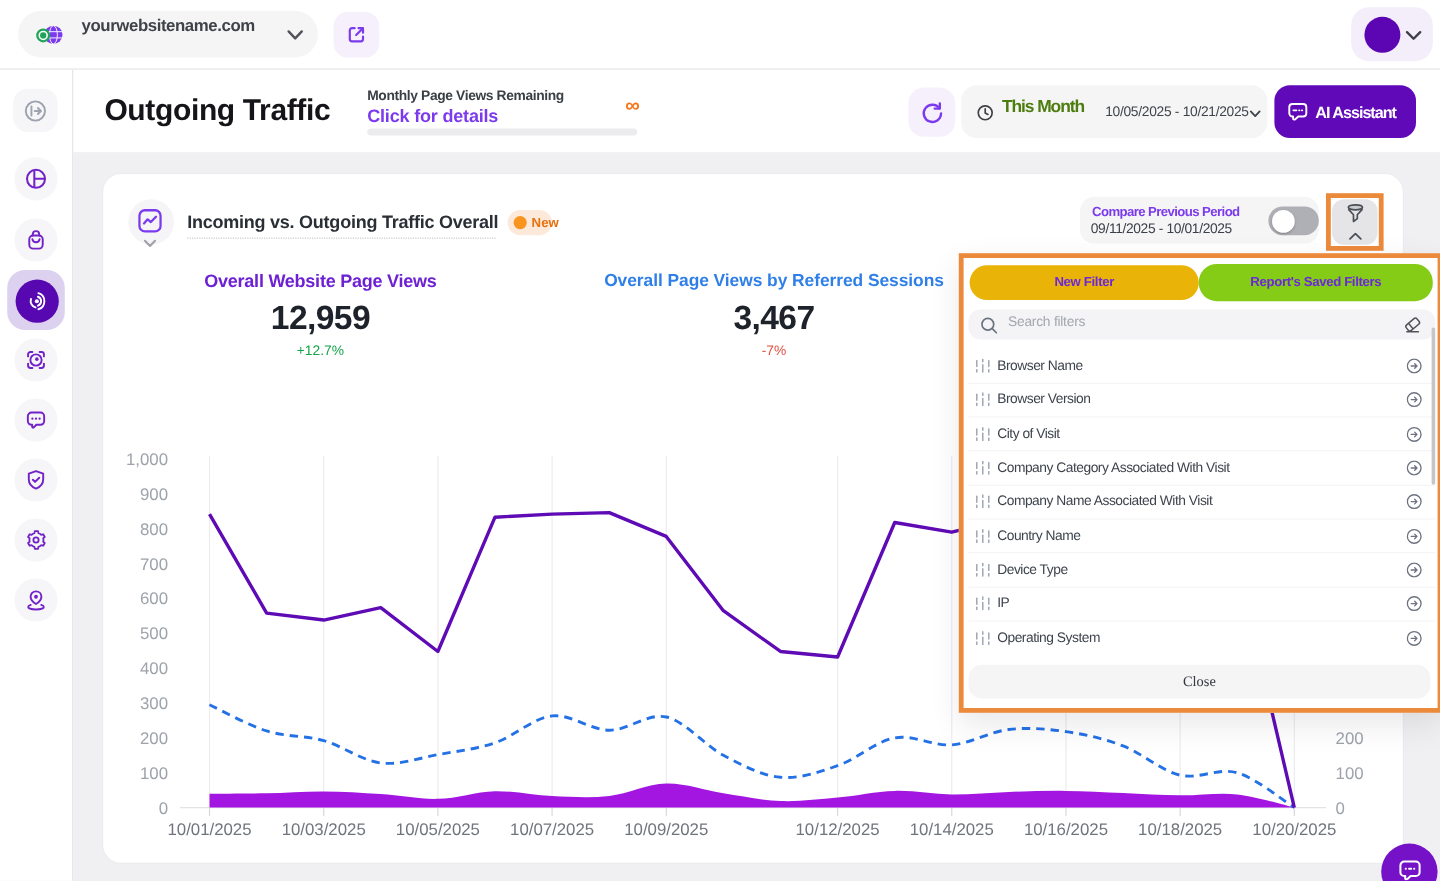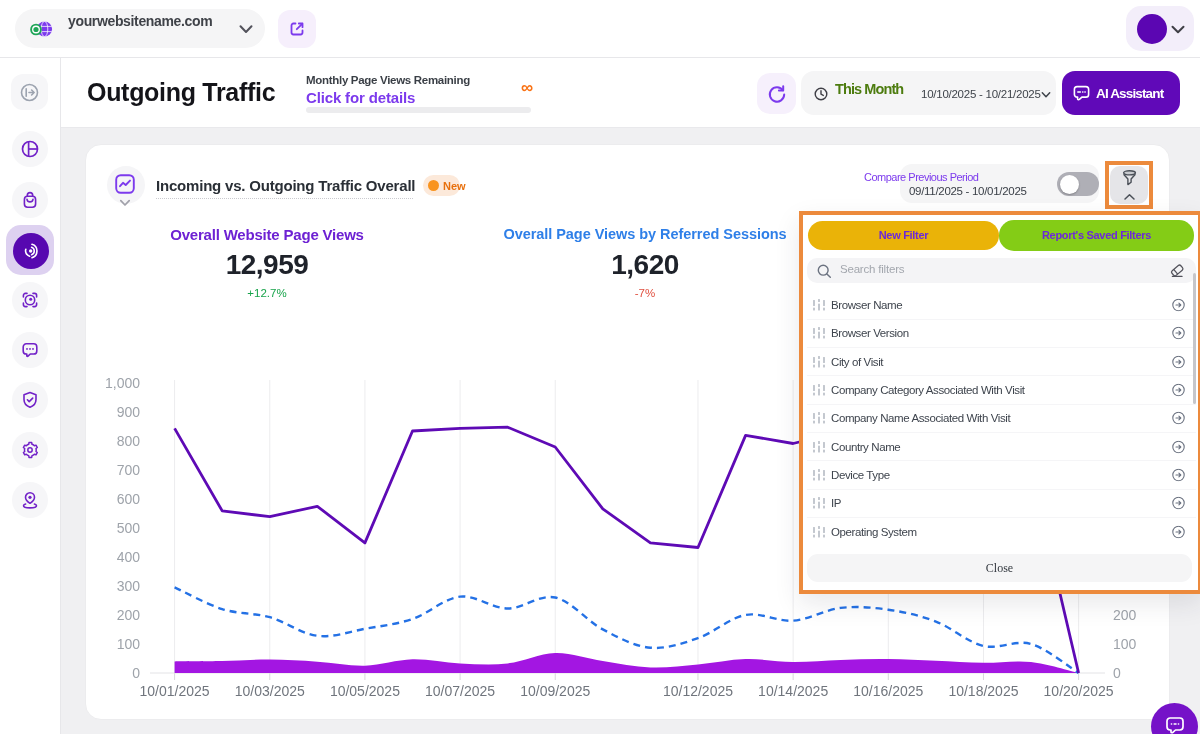--- a/index.html
+++ b/index.html
@@ -32,21 +32,21 @@
 #card { position:absolute; left:85px; top:144px; width:1085px; height:576px; background:#fff; border-radius:16px; border:1px solid #ECECEE; z-index:5; }
 
 #chicon { position:absolute; left:107px; top:166px; width:38px; height:38px; border-radius:50%; background:#F5F5F7; z-index:6; }
 #ctitle { position:absolute; left:156px; top:177px; font-size:15px; font-weight:600; color:#2A2F36; letter-spacing:-0.2px; z-index:6; }
 #cunderline { position:absolute; left:156px; top:198px; width:257px; border-top:1.5px dotted #CACACF; z-index:6; }
 #newbadge { position:absolute; left:423px; top:175px; width:37px; height:21px; background:#FCE9DA; border-radius:10.5px; z-index:6; }
 
 .mt { position:absolute; z-index:6; text-align:center; }
 
 #cmppill { position:absolute; left:900px; top:164px; width:199px; height:39px; background:#F5F5F6; border-radius:12px; z-index:6; }
-#cmp1 { position:absolute; left:864px; top:171px; font-size:11px; font-weight:400; color:#7C3AED; z-index:7; letter-spacing:-0.5px; }
+#cmp1 { position:absolute; left:910px; top:171px; font-size:11px; font-weight:700; color:#7C3AED; z-index:7; letter-spacing:-0.5px; }
 #cmp2 { position:absolute; left:909px; top:185px; font-size:11.5px; font-weight:400; color:#3B4048; z-index:7; letter-spacing:-0.3px; }
 #toggle { position:absolute; left:1057px; top:172px; width:42px; height:24px; background:#AFAFB6; border-radius:12px; z-index:7; }
 #knob { position:absolute; left:2.5px; top:2.5px; width:19px; height:19px; background:#fff; border-radius:50%; box-shadow:0 1px 2px rgba(0,0,0,.25); }
 #fbtn { position:absolute; left:1105px; top:161px; width:48px; height:48px; border:4px solid #EC8A3C; background:#fff; z-index:7; }
 #fbtni { position:absolute; left:1px; top:1px; width:38px; height:38px; background:#E5E5E8; border-radius:10px; }
 
 #fpanel { position:absolute; left:799px; top:210.5px; width:403px; height:383px; background:#fff; border:4px solid #EC8A3C; z-index:15; box-shadow:0 10px 24px rgba(40,40,60,0.10); }
 #tabrow { position:absolute; left:1px; top:6px; width:385px; height:29px; }
 #tab1 { position:absolute; left:4px; top:0; width:191px; height:29px; background:#eab308; border-radius:14.5px; text-align:center; line-height:29px; font-size:11px; font-weight:700; color:#6D28D9; letter-spacing:-0.3px; }
 #tab2 { position:absolute; left:195px; top:-1px; width:195px; height:31px; background:#84cc16; border-radius:15px; text-align:center; line-height:31px; font-size:11px; font-weight:700; color:#6D28D9; letter-spacing:-0.3px; }
@@ -263,21 +263,21 @@
     </g>
   </svg>
 <div id="monthpill"></div>
 <svg class="abs" style="left:814px;top:86.5px;z-index:12;" width="14" height="14" viewBox="0 0 14 14">
     <g fill="none" stroke="#3F3F46" stroke-width="1.4" stroke-linecap="round" stroke-linejoin="round">
       <circle cx="7" cy="7" r="5.8"></circle>
       <path d="M7 3.8 V7.2 L9.3 8.4"></path>
     </g>
   </svg>
 <div class="abs" style="left:835px;top:81px;font-size:14.5px;font-weight:700;color:#4d7c0f;z-index:12;letter-spacing:-0.9px;">This Month</div>
-<div class="abs" style="left:921px;top:87.5px;font-size:11.5px;color:#3F444B;z-index:12;letter-spacing:-0.25px;">10/10/2025 - 10/21/2025</div>
+<div class="abs" style="left:921px;top:87.5px;font-size:11.5px;color:#3F444B;z-index:12;letter-spacing:-0.25px;">10/05/2025 - 10/21/2025</div>
 <svg class="abs" style="left:1041px;top:90.5px;z-index:12;" width="10" height="8" viewBox="0 0 10 8">
     <path d="M1.3 1.8 L5 5.8 L8.7 1.8" fill="none" stroke="#3F444B" stroke-width="1.5" stroke-linecap="round" stroke-linejoin="round"></path>
   </svg>
 <div id="aibtn"></div>
 <svg class="abs" style="left:1073px;top:85px;z-index:12;" width="17" height="17" viewBox="0 0 17 17">
     <g fill="none" stroke="#fff" stroke-width="1.6" stroke-linecap="round" stroke-linejoin="round">
       <path d="M4.6 12.1 H4.1 C2.6 12.1 1.4 10.9 1.4 9.4 V4.3 C1.4 2.8 2.6 1.6 4.1 1.6 H12.9 C14.4 1.6 15.6 2.8 15.6 4.3 V9.4 C15.6 10.9 14.4 12.1 12.9 12.1 H8.9 L6.4 14.4 C5.9 14.8 4.6 14.9 4.6 14 Z"></path>
       <path d="M4.8 6.9 H7.4 M9.6 6.9 H9.9 M11.9 6.9 H12.2" stroke-width="1.5"></path>
     </g>
   </svg>
@@ -296,21 +296,21 @@
 <div id="ctitle">Incoming vs. Outgoing Traffic Overall</div>
 <div id="cunderline"></div>
 <div id="newbadge"></div>
 <div class="abs" style="left:428px;top:180px;width:11px;height:11px;border-radius:50%;background:#F9941F;z-index:7;"></div>
 <div class="abs" style="left:443px;top:180px;font-size:11px;font-weight:700;color:#E8700D;z-index:7;">New</div>
 
 <div class="mt" style="left:137px;top:226px;width:260px;font-size:15px;font-weight:700;color:#6D21D3;letter-spacing:-0.2px;">Overall Website Page Views</div>
 <div class="mt" style="left:137px;top:249px;width:260px;font-size:28px;font-weight:700;color:#1E222A;letter-spacing:-0.5px;">12,959</div>
 <div class="mt" style="left:137px;top:287px;width:260px;font-size:11.5px;font-weight:400;color:#17A34A;">+12.7%</div>
 <div class="mt" style="left:465px;top:226px;width:360px;font-size:14.5px;font-weight:700;color:#2E7FE8;white-space:nowrap;letter-spacing:-0.05px;">Overall Page Views by Referred Sessions</div>
-<div class="mt" style="left:465px;top:249px;width:360px;font-size:28px;font-weight:700;color:#1E222A;letter-spacing:-0.5px;">1,620</div>
+<div class="mt" style="left:465px;top:249px;width:360px;font-size:28px;font-weight:700;color:#1E222A;letter-spacing:-0.5px;">3,467</div>
 <div class="mt" style="left:465px;top:287px;width:360px;font-size:11.5px;font-weight:400;color:#E04F3F;">-7%</div>
 
 <div id="cmppill"></div>
 <div id="cmp1">Compare Previous Period</div>
 <div id="cmp2">09/11/2025 - 10/01/2025</div>
 <div id="toggle">
     <div id="knob"></div>
   </div>
 <div id="fbtn">
     <div id="fbtni"></div>

